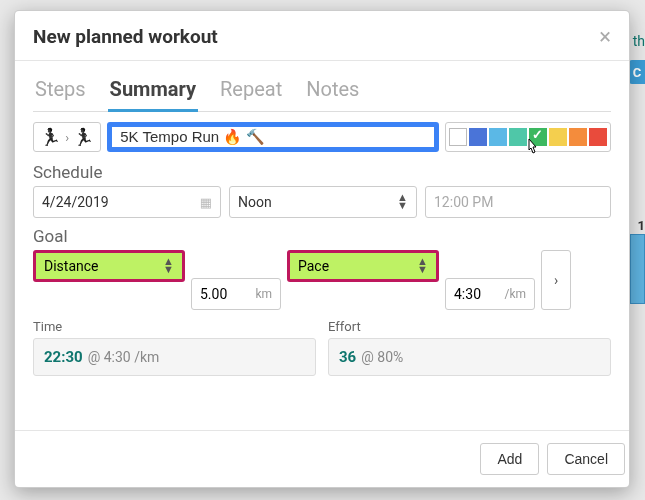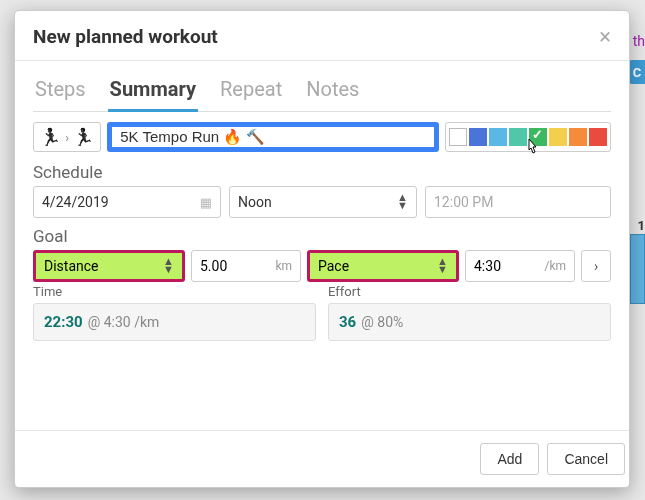--- a/index.html
+++ b/index.html
@@ -1,17 +1,17 @@
 <!DOCTYPE html>
 <html><head>
 <meta charset="utf-8">
 <style>
 * { box-sizing: border-box; margin: 0; padding: 0; }
 body { font-family: -apple-system, BlinkMacSystemFont, "Segoe UI", Roboto, sans-serif; background: #e8e8e8; width: 645px; height: 500px; overflow: hidden; position: relative; }
-.bg-hint { position: absolute; right: 0; top: 33px; font-size: 14px; color: #a21caf; }
+.bg-hint { position: absolute; right: 0; top: 33px; font-size: 14px; color: #0f766e; }
 .bg-btn { position: absolute; right: 0; top: 60px; width: 16px; height: 24px; background: #3b9dd6; border-radius: 3px 0 0 3px; color: #fff; font-weight: bold; font-size: 13px; display:flex; align-items:center; justify-content:center; }
 .bg-row { position: absolute; right: 0; top: 218px; width: 13px; height: 13px; color: #333; font-weight: bold; font-size: 13px; text-align: right; }
 .bg-cell { position: absolute; right: 0; top: 234px; width: 15px; height: 70px; background: #5fb3e0; border: 1px solid #3a8dc0; }
 .modal { position: absolute; left: 14px; top: 10px; width: 616px; height: 478px; background: #fff; border: 1px solid rgba(0,0,0,0.2); border-radius: 5px; box-shadow: 0 5px 20px rgba(0,0,0,0.3); display: flex; flex-direction: column; }
 .modal-header { padding: 14px 18px 12px; border-bottom: 1px solid #e5e5e5; display: flex; justify-content: space-between; align-items: center; }
 .modal-title { font-size: 19px; font-weight: 700; color: #333; }
 .close-x { font-size: 22px; color: #aaa; cursor: pointer; line-height: 1; }
 .modal-body { padding: 10px 18px 0; flex: 1; }
 .tabs { display: flex; gap: 20px; border-bottom: 1px solid #ddd; margin-bottom: 10px; }
 .tab { font-size: 20px; color: #aaa; padding: 6px 2px 8px; cursor: pointer; }
@@ -29,24 +29,24 @@
 .section-label { font-size: 17px; color: #666; margin: 4px 0 4px; }
 .field-row { display: flex; gap: 8px; margin-bottom: 8px; }
 .date-field, .time-sel, .time-disp { border: 1px solid #ccc; border-radius: 3px; height: 32px; display: flex; align-items: center; padding: 0 8px; font-size: 14px; background: #fff; }
 .date-field { width: 188px; justify-content: space-between; color: #333; }
 .cal-icon { color: #bbb; font-size: 13px; }
 .time-sel { width: 188px; justify-content: space-between; color: #333; }
 .sel-caret { color: #555; font-size: 11px; line-height: 8px; }
 .time-disp { flex: 1; color: #aaa; }
 .goal-row { display: flex; gap: 6px; align-items: stretch; }
 .goal-type { width: 152px; border: 3px solid #be185d; border-radius: 3px; height: 32px; display: flex; align-items: center; justify-content: space-between; padding: 6px 8px; font-size: 14px; background: #bef264; }
-.goal-val { width: 110px; border: 1px solid #ccc; border-radius: 3px; height: 32px; display: flex; align-items: center; justify-content: space-between; padding: 0 8px; font-size: 14px; background: #fff; }
+.goal-val { width: 90px; border: 1px solid #ccc; border-radius: 3px; height: 32px; display: flex; align-items: center; justify-content: space-between; padding: 0 8px; font-size: 14px; background: #fff; margin-top: 28px; }
 .unit { color: #999; font-size: 12px; }
 .expand-btn { width: 30px; border: 1px solid #ccc; border-radius: 3px; display: flex; align-items: center; justify-content: center; font-size: 14px; color: #555; background: #fff; cursor: pointer; }
-.te-row { display: flex; gap: 12px; margin-top: 2px; }
+.te-row { display: flex; gap: 12px; margin-top: 9px; }
 .te-col { flex: 1; }
 .te-label { font-size: 13px; color: #666; margin-bottom: 4px; }
 .te-box { border: 1px solid #ddd; background: #f5f5f5; border-radius: 3px; height: 38px; display: flex; align-items: center; padding: 0 10px; font-size: 14px; color: #888; }
 .te-box b { color: #0f766e; font-weight: 700; margin-right: 5px; font-size: 15px; }
 .modal-footer { border-top: 1px solid #e5e5e5; padding: 12px 4px; display: flex; justify-content: flex-end; gap: 8px; }
 .btn { border: 1px solid #ccc; background: #fff; border-radius: 3px; padding: 7px 16px; font-size: 14px; color: #333; cursor: pointer; }
 </style>
 </head>
 <body>
 

